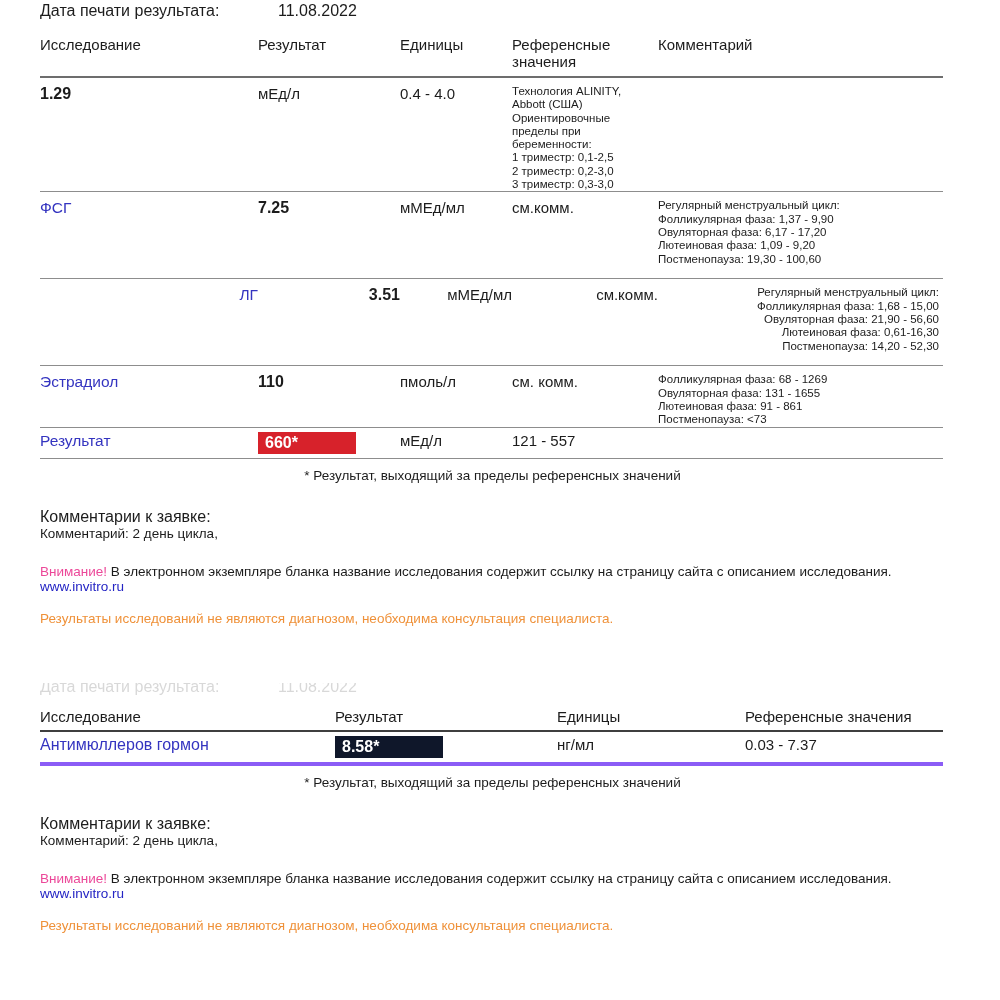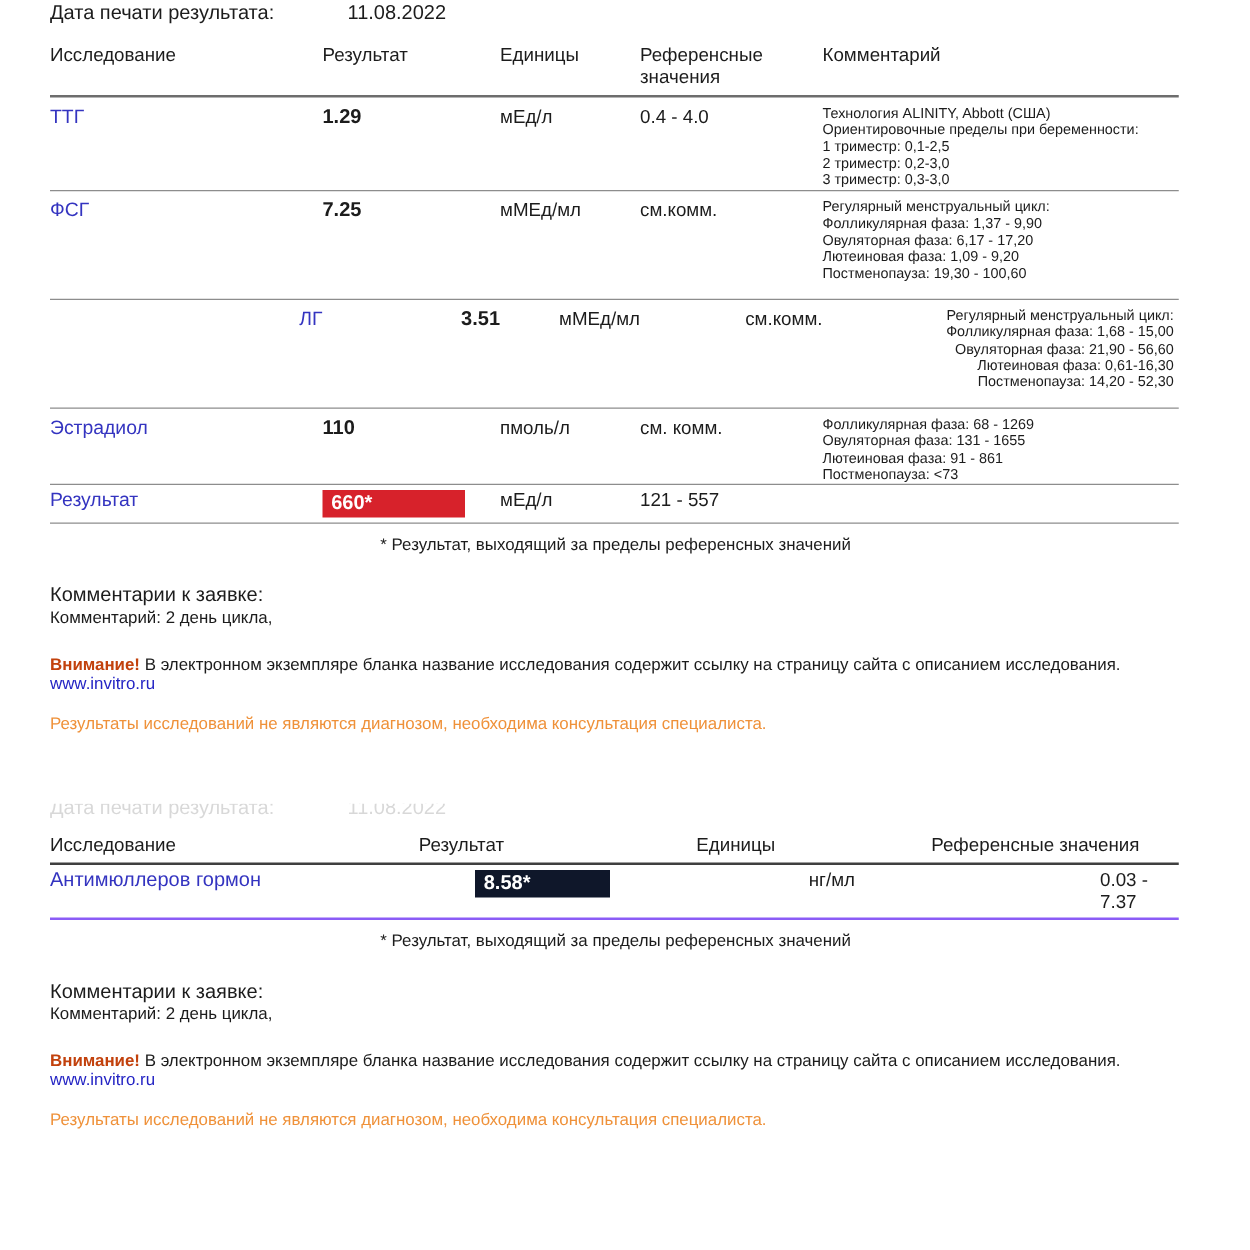--- a/index.html
+++ b/index.html
@@ -34,49 +34,49 @@
   .r1 { min-height:87px; }
   .r2 { min-height:87px;text-align:right; }
   .r3 { min-height:57px; }
   .r4 { min-height:29px; }
   .r4 > div { padding-top:4px; padding-bottom:4px; }
   .test-name { color:#3434c0; font-size:15.5px; }
   .res { font-weight:bold; font-size:16px; }
   .units, .refv { font-size:15px; }
   .cmt { font-size:11.5px; line-height:13.3px; white-space:pre-line; padding-right:4px; }
   .badge {
-    display:inline-block; width:114px; background:#d7222b; color:#ffffff;
+    display:inline-block; width:98px; background:#d7222b; color:#ffffff;
     font-weight:bold; font-size:16px; padding:1px 0 2px 7px; line-height:19px;
   }
 
   
   .fnote   { font-size:13.5px; margin-top:9px;text-align:center; }
   .c-label { font-size:16px; margin-top:25px; }
   .c-line  { font-size:13.5px; }
   .notice  { font-size:13.5px; margin-top:23px; }
-  .orange  { color:#c2410c;font-weight:bold; }
+  .orange  { color:#ec4899; }
   .link    { color:#2424c4; text-decoration:none; }
   .disclaimer { font-size:13.5px; margin-top:17px; color:#ef9139; }
 
   
   .faded-line {
     margin-top:57px; font-size:16px; display:flex;
     color:#9a9a9a; opacity:0.38; filter:blur(0.6px);
     height:13px; overflow:hidden; align-items:flex-end;
   }
   .faded-line .lbl { width:238px; }
   .t2 { width:903px; margin-top:12px; }
   .t2-head {
     display:grid; grid-template-columns:295px 222px 188px 1fr;
     font-size:15px; padding-bottom:5px;
     border-bottom:2.5px solid #3f3f3f;
   }
   .t2-row {
     display:grid; grid-template-columns:295px 222px 188px 1fr;
-    border-bottom:2px solid #8b5cf6; min-height:30px;gap:45px;
+    border-bottom:4px solid #8b5cf6; min-height:30px;
   }
   .t2-row > div { padding-top:4px; padding-bottom:4px; }
   .t2-row .test-name { font-size:16px; }
   .badge2 {
     display:inline-block; width:108px; background:#0f172a; color:#ffffff;
     font-weight:bold; font-size:16px; padding:1px 0 2px 7px; line-height:19px;
   }
 </style>
 </head>
 <body>
@@ -93,21 +93,20 @@
       <div>Исследование</div>
       <div>Результат</div>
       <div>Единицы</div>
       <div>
           <span class="ref-h">Референсные значения</span>
         </div>
       <div>Комментарий</div>
     </div>
 
     <div class="trow r0">
-      <div class="test-name">ТТГ</div>
       <div class="res">1.29</div>
       <div class="units">мЕд/л</div>
       <div class="refv">0.4 - 4.0</div>
       <div class="cmt">Технология ALINITY, Abbott (США)
 Ориентировочные пределы при беременности:
 1 триместр: 0,1-2,5
 2 триместр: 0,2-3,0
 3 триместр: 0,3-3,0</div>
     </div>
 

